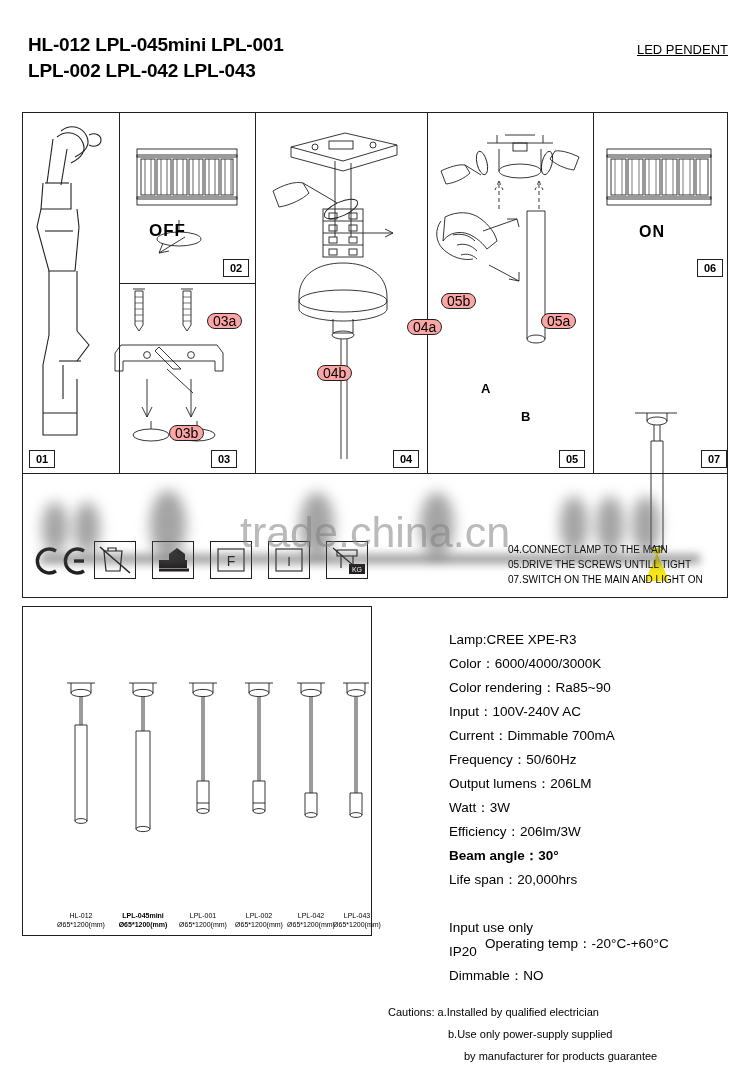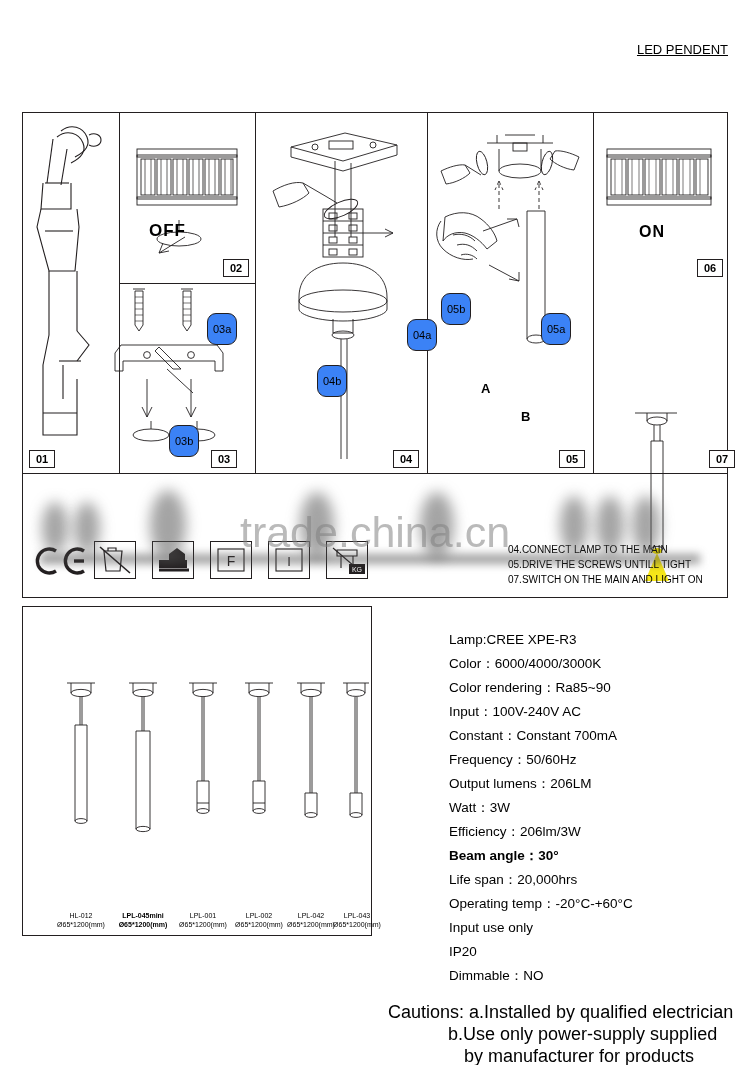--- a/index.html
+++ b/index.html
@@ -14,52 +14,54 @@
 
   
   .frame{position:absolute;border:1px solid #231f20;box-sizing:border-box;}
   #dgrid{left:22px;top:112px;width:706px;height:362px;}
   .cell{position:absolute;box-sizing:border-box;}
   .vline{position:absolute;background:#231f20;width:1px;}
   .hline{position:absolute;background:#231f20;height:1px;}
 
   .tag{position:absolute;border:1px solid #231f20;background:#fff;font-size:11px;font-weight:bold;
        padding:2px 6px;line-height:12px;box-sizing:border-box;}
-  .tagsm{position:absolute;border:1px solid #231f20;border-radius:9px;background:#3b82f6;font-size:11px;
-       padding:10px 5px;line-height:10px;box-sizing:border-box;}
+  .tagsm{position:absolute;border:1px solid #231f20;border-radius:9px;background:#fca5a5;font-size:14px;
+       padding:2px 5px;line-height:10px;box-sizing:border-box;}
 
   
   #symrow{left:22px;top:474px;width:706px;height:124px;border-top:none;}
   .symbox{position:absolute;top:541px;width:42px;height:38px;border:1px solid #231f20;box-sizing:border-box;}
   .symtext{position:absolute;font-size:10px;line-height:13px;}
 
   
   #leftbox{left:22px;top:606px;width:350px;height:330px;}
   .lamplbl{position:absolute;font-size:7px;text-align:center;line-height:9px;width:64px;}
   .lamplbl.bold{font-weight:bold;}
 
   
   .spec{position:absolute;left:449px;font-size:13.5px;line-height:24px;white-space:pre;}
-  .caut{position:absolute;font-size:18px;line-height:22px;}
+  .caut{position:absolute;font-size:11px;line-height:22px;}
 
   
   .wm{position:absolute;left:0;top:480px;width:750px;height:120px;pointer-events:none;}
   .wm-text{position:absolute;left:50%;top:28px;transform:translateX(-50%);
       font-size:43px;color:rgba(130,130,130,.55);font-family:"Liberation Sans",sans-serif;white-space:nowrap;}
   .wm-blob{position:absolute;border-radius:50%;filter:blur(7px);background:rgba(90,90,90,.55);}
   .wm-bar{position:absolute;background:rgba(70,70,70,.5);filter:blur(4px);}
 
   svg{display:block;overflow:visible;}
 </style>
 </head>
 <body>
 
 <div class="page">
 
   <div class="hdr-title">
+    <div>HL-012 LPL-045mini LPL-001</div>
+    <div>LPL-002 LPL-042 LPL-043</div>
   </div>
   <div class="hdr-right">
     <div class="l2">LED PENDENT</div>
   </div>
 
   <div class="frame" id="dgrid">
 
     <div class="vline" style="left:96px;top:0;height:361px;"></div>
     <div class="vline" style="left:232px;top:0;height:361px;"></div>
     <div class="vline" style="left:404px;top:0;height:361px;"></div>
@@ -265,21 +267,21 @@
           <path d="M58 328 l12 0"></path>
           <ellipse cx="64" cy="436" rx="6" ry="2.6"></ellipse>
         </g>
         <g>
           <polygon points="64,440 52,468 76,468" fill="#f5e400" opacity="0.9"></polygon>
           <ellipse cx="64" cy="438" rx="5" ry="3" fill="#f5e400"></ellipse>
         </g>
       </svg>
       <div style="position:absolute;left:46px;top:110px;font-size:16px;font-weight:bold;letter-spacing:1px;">ON</div>
       <div class="tag" style="left:104px;top:146px;">06</div>
-      <div class="tag" style="left:116px;top:337px;">07</div>
+      <div class="tag" style="left:108px;top:337px;">07</div>
     </div>
   </div>
 
   <div class="frame" id="symrow"></div>
 
   <div style="position:absolute;left:34px;top:545px;width:56px;height:32px;">
     <svg width="56" height="32">
       <g fill="none" stroke="#231f20" stroke-width="3.4">
         <path d="M22 6 a12 12 0 1 0 0 20"></path>
         <path d="M50 6 a12 12 0 1 0 0 20"></path>
@@ -447,28 +449,28 @@
       <div>LPL-043</div>
       <div>Ø65*1200(mm)</div>
     </div>
   </div>
 
   <div>
     <div class="spec" style="top:628px;">Lamp:CREE XPE-R3</div>
     <div class="spec" style="top:652px;">Color：6000/4000/3000K</div>
     <div class="spec" style="top:676px;">Color rendering：Ra85~90</div>
     <div class="spec" style="top:700px;">Input：100V-240V AC</div>
-    <div class="spec" style="top:724px;">Constant：Constant 700mA</div>
+    <div class="spec" style="top:724px;">Current：Dimmable 700mA</div>
     <div class="spec" style="top:748px;">Frequency：50/60Hz</div>
     <div class="spec" style="top:772px;">Output lumens：206LM</div>
     <div class="spec" style="top:796px;">Watt：3W</div>
     <div class="spec" style="top:820px;">Efficiency：206lm/3W</div>
     <div class="spec" style="top:844px;font-weight:bold;">Beam angle：30°</div>
     <div class="spec" style="top:868px;">Life span：20,000hrs</div>
-    <div class="spec" style="top:892px;">Operating temp：-20°C-+60°C</div>
+    <div class="spec" style="top:932px;margin-left:36px;">Operating temp：-20°C-+60°C</div>
     <div class="spec" style="top:916px;">Input use only</div>
     <div class="spec" style="top:940px;">IP20</div>
     <div class="spec" style="top:964px;">Dimmable：NO</div>
   </div>
 
   <div>
     <div class="caut" style="left:388px;top:1001px;">Cautions: a.Installed by qualified electrician</div>
     <div class="caut" style="left:448px;top:1023px;">b.Use only power-supply supplied</div>
     <div class="caut" style="left:464px;top:1045px;">by manufacturer for products guarantee</div>
   </div>

